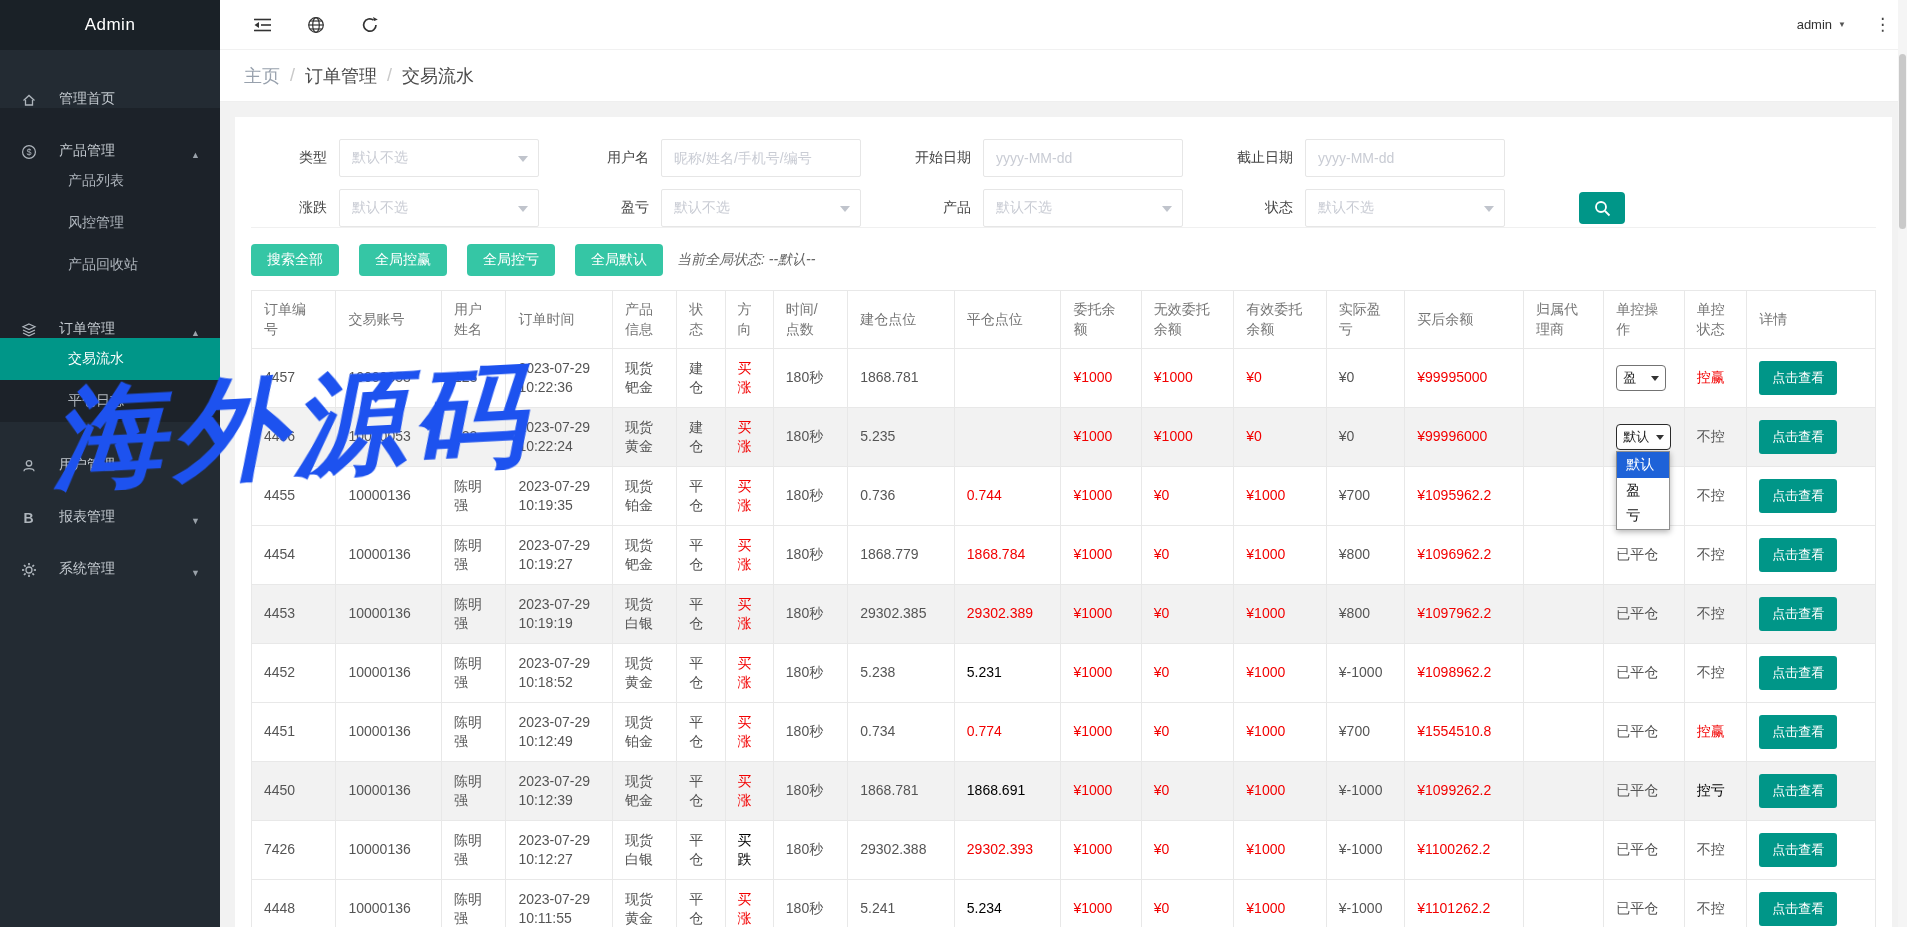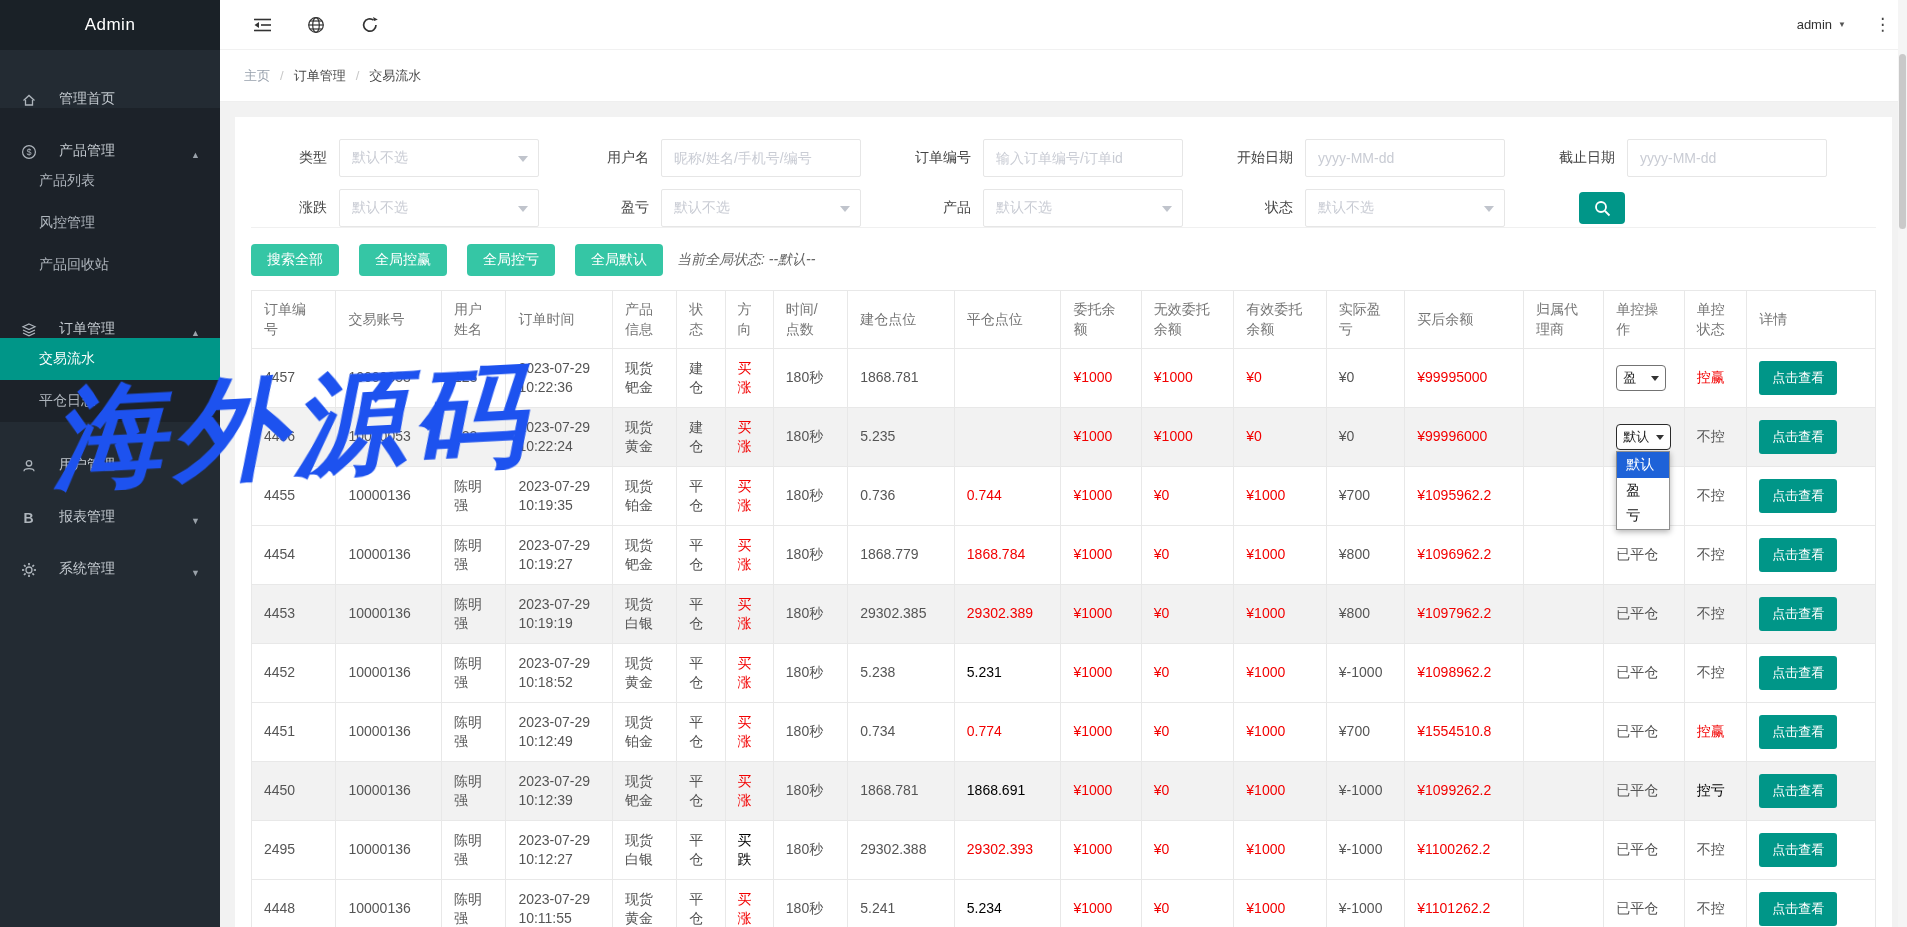--- a/index.html
+++ b/index.html
@@ -9,38 +9,38 @@
   
   .sidebar { position:fixed; left:0; top:0; width:220px; height:927px; background:#232b33; z-index:3; }
   .side-header { height:50px; background:#1a2127; color:#ffffff; font-size:17px;
     display:flex; align-items:center; justify-content:center; letter-spacing:.5px; }
   .menu { padding-top:6px; }
   .menu-item { height:52px; display:flex; align-items:flex-end; gap:22px; padding:0 20px;
     color:#c3c9cf; font-size:14px; cursor:pointer; }
   .menu-item .mi-icon { width:17px; height:17px; flex:0 0 17px; display:flex; align-items:center; justify-content:center; color:#aeb5bc; font-size:14px; }
   .menu-item .caret { margin-left:auto; font-size:9px; color:#9aa2aa; }
   .menu-group.open { background:#1c2229; }
-  .submenu-item { height:42px; display:flex; align-items:center; padding-left:39px;
+  .submenu-item { height:42px; display:flex; align-items:center; padding-left:68px;
     color:#aeb5bc; font-size:14px; cursor:pointer; }
   .submenu-item.active { background:#009688; color:#fff; }
   .bold-b { font-weight:bold; font-size:15px; }
 
   
   .layout { margin-left:220px; }
   .topbar { height:50px; background:#fff; display:flex; align-items:center;
     padding:0 10px 0 22px; border-bottom:1px solid #f1f1f1; }
   .tb-icon { width:40px; height:36px; display:flex; align-items:center; justify-content:center;
     cursor:pointer; color:#333; margin-right:14px; }
   .tb-right { margin-left:auto; display:flex; align-items:center; gap:22px; }
   .admin-drop { display:flex; align-items:center; gap:6px; font-size:13px; color:#333; cursor:pointer; }
   .admin-caret { font-size:8px; color:#555; }
   .kebab { font-size:17px; color:#444; cursor:pointer; padding:0 6px; }
 
   .breadcrumb { height:52px; background:#fff; display:flex; align-items:center; gap:10px;
-    padding:0 24px; font-size:13px; border-bottom:1px solid #efefef; }
+    padding:0 24px; font-size:18px; border-bottom:1px solid #efefef; }
   .bc-home { color:#98a1ad; cursor:pointer; }
   .bc-sep { color:#c8c8c8; }
   .bc-item { color:#4a4a4a; cursor:pointer; }
   .bc-current { color:#4a4a4a; }
 
   .main { padding:15px; height:825px; }
   .card { background:#fff; padding:10px 16px 16px; min-height:880px; }
 
   
   .filter-row { display:flex; align-items:center; margin-top:12px; }
@@ -251,24 +251,20 @@
           <div class="fgroup">
             <span class="flabel">类型</span>
             <div class="fctrl">
               <span>默认不选</span>
               <i class="dcaret"></i>
             </div>
           </div>
           <div class="fgroup">
             <span class="flabel">用户名</span>
             <input class="finput" placeholder="昵称/姓名/手机号/编号" style="">
-          </div>
-          <div class="fgroup">
-            <span class="flabel">订单编号</span>
-            <input class="finput" placeholder="输入订单编号/订单id" style="">
           </div>
           <div class="fgroup">
             <span class="flabel">开始日期</span>
             <input class="finput" placeholder="yyyy-MM-dd" style="">
           </div>
           <div class="fgroup">
             <span class="flabel">截止日期</span>
             <input class="finput" placeholder="yyyy-MM-dd" style="">
           </div>
         </div>
@@ -583,21 +579,21 @@
               <td class="c-red">¥0</td>
               <td class="c-red">¥1000</td>
               <td>¥-1000</td>
               <td class="c-red">¥1099262.2</td>
               <td></td>
               <td><div class="ctrl-wrap"><span class="closed-text">已平仓</span></div></td>
               <td class="c-green">控亏</td>
               <td><button class="detail-btn">点击查看</button></td>
             </tr>
             <tr>
-              <td>2495</td>
+              <td>7426</td>
               <td>10000136</td>
               <td>陈明
 强</td>
               <td>2023-07-29
 10:12:27</td>
               <td>现货
 白银</td>
               <td>平
 仓</td>
               <td class="c-green">买

